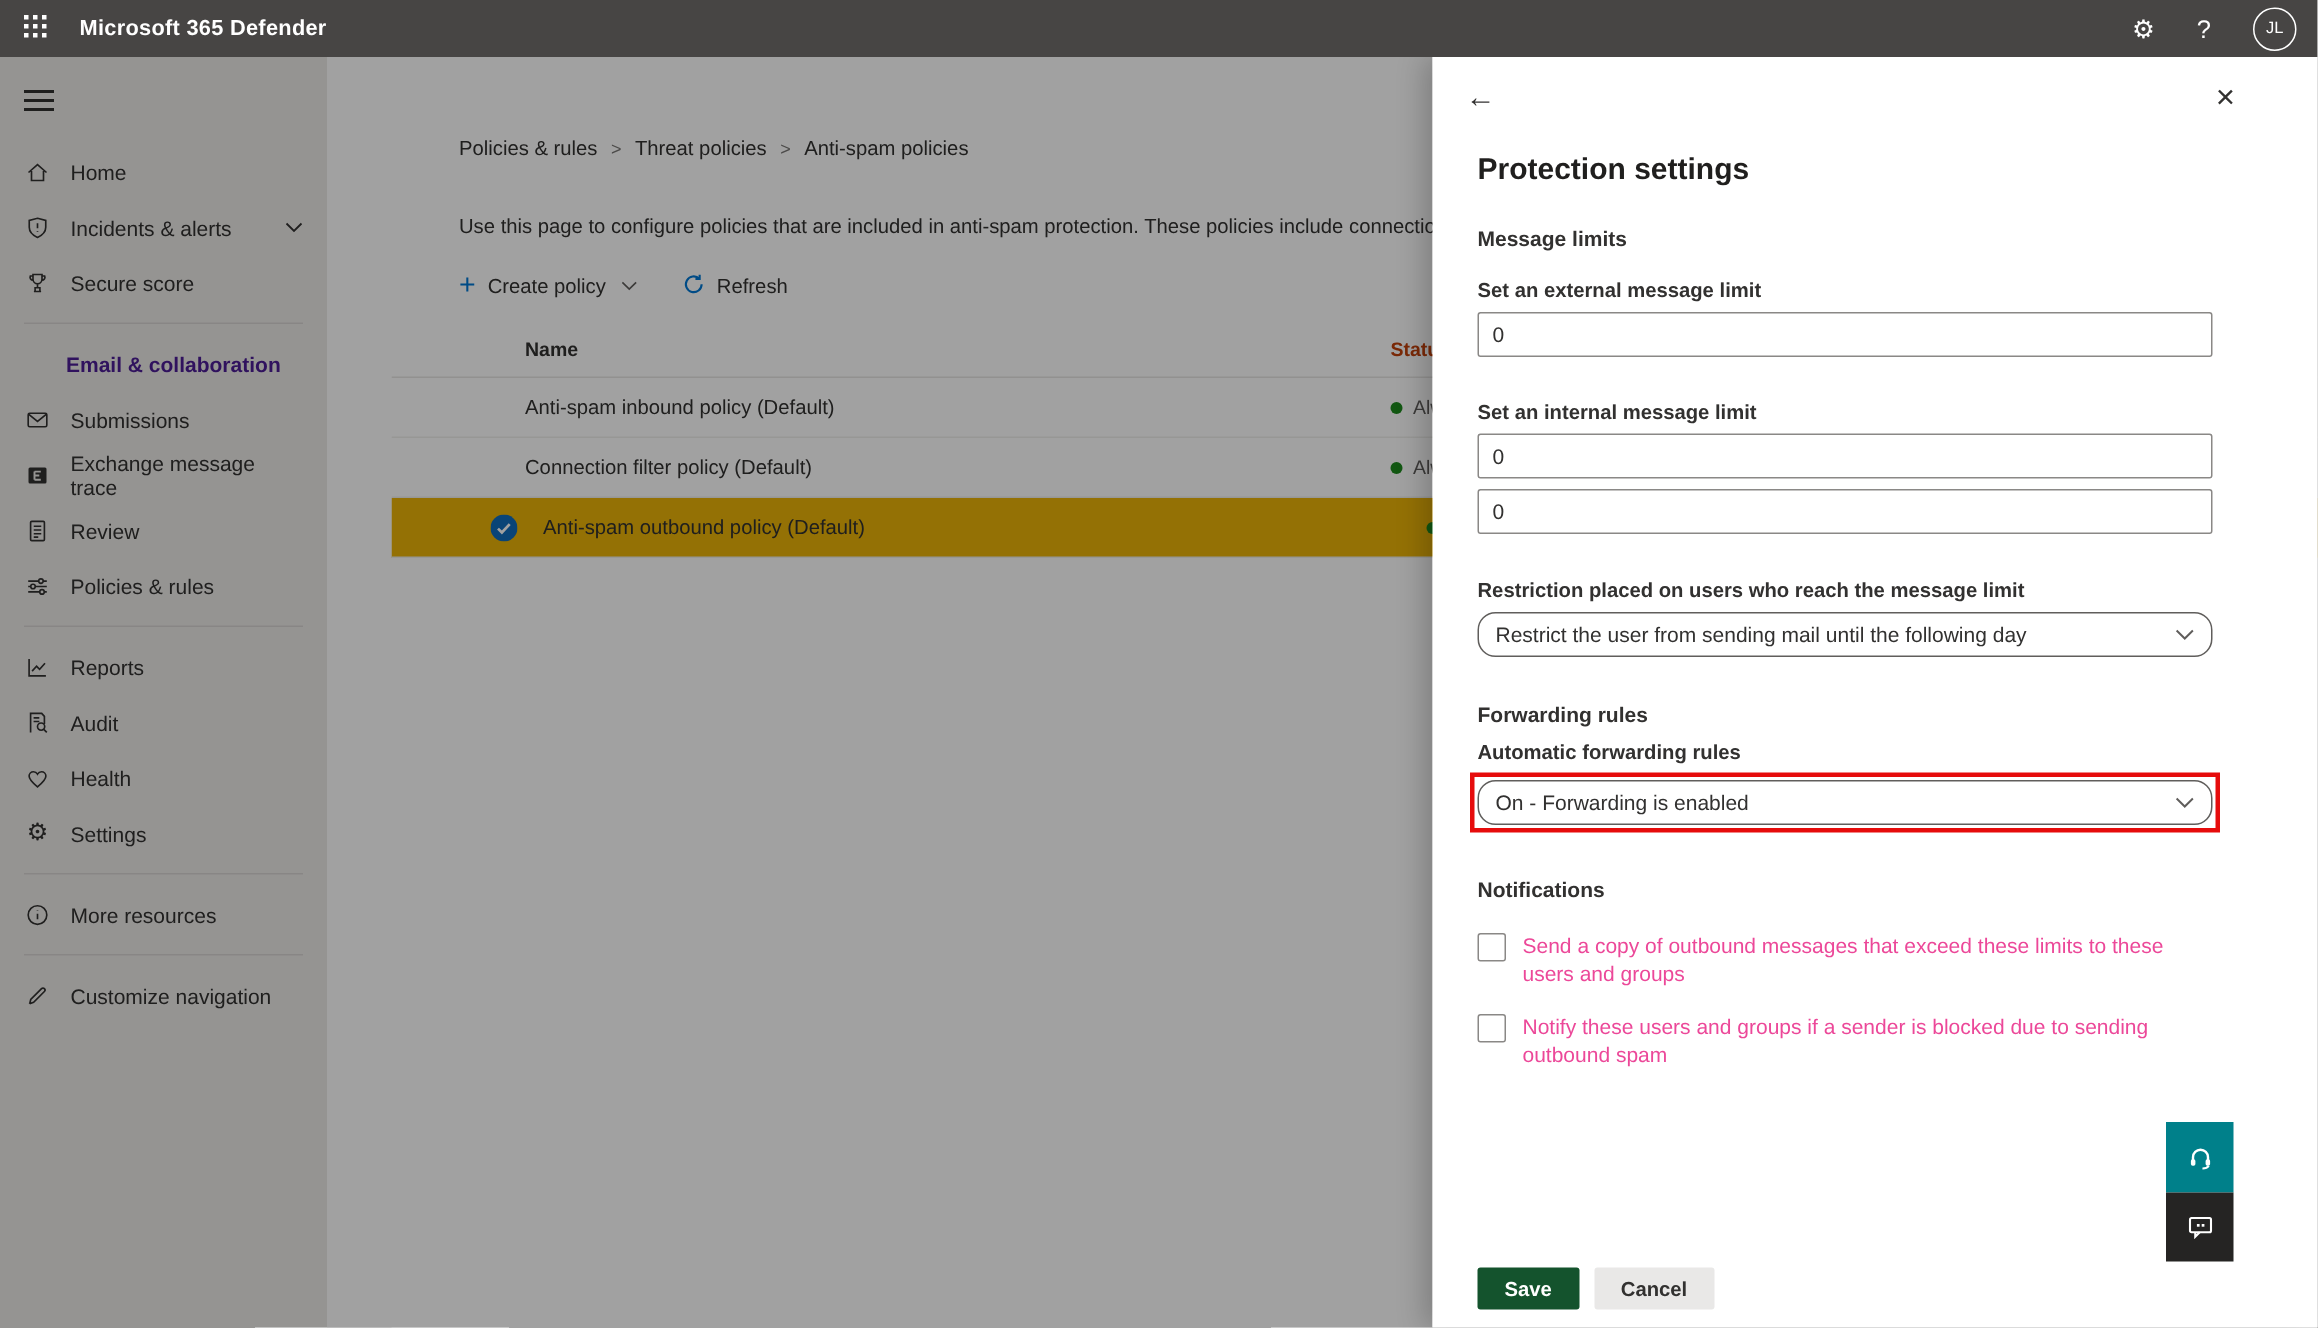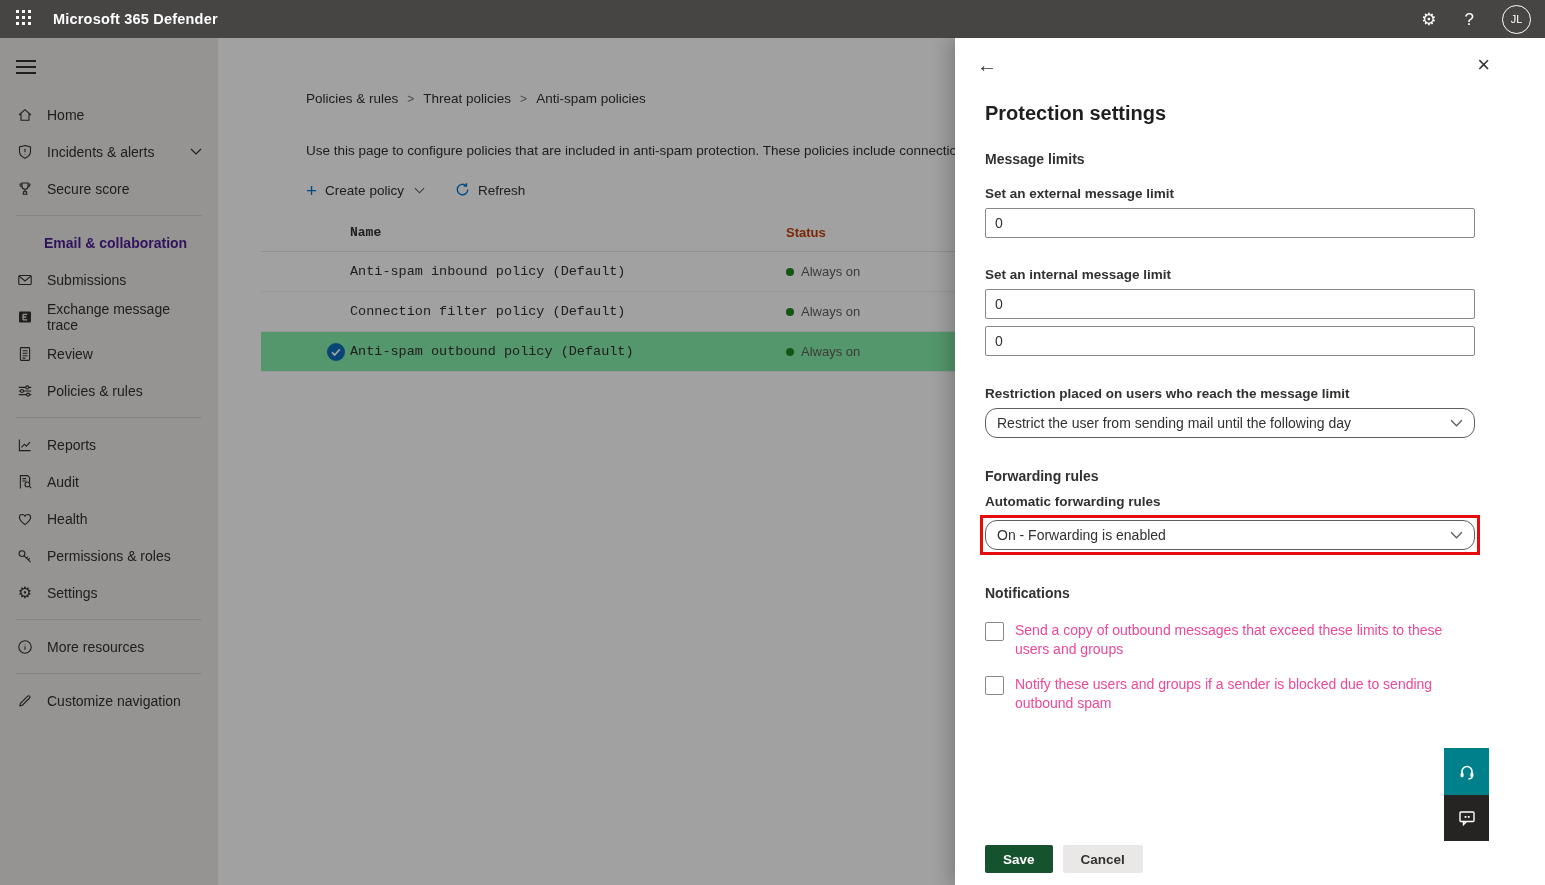--- a/index.html
+++ b/index.html
@@ -54,26 +54,26 @@
   .tool-btn { display:flex; align-items:center; gap:8px; cursor:pointer; }
   .plus-glyph { color:#0078d4; font-size:19px; font-weight:400; line-height:1; }
   .tool-chevron { display:flex; color:#605e5c; margin-left:2px; }
   .refresh-icon svg { stroke:#0078d4; fill:none; stroke-width:1.5; }
   
   .policy-table { margin:14px 0 0 -45px; }
   .t-row { height:40px; display:flex; align-items:center; padding-left:66px;
     border-bottom:1px solid #f0efed; cursor:pointer; }
   .t-header { height:38px; font-weight:700; font-size:13px; border-bottom:1px solid #e8e6e4; cursor:default; }
   .t-check { width:18px; height:18px; margin-right:5px; flex:none; }
-  .t-name { width:436px; font-size:13.5px;font-family:Liberation Mono, monospace; }
+  .t-name { width:577px; font-size:13.5px; }
   .t-header .t-name { font-size:13px; }
   .t-status { display:flex; align-items:center; gap:7px; font-size:13px; color:#605e5c; }
   .t-header .t-status { color:#c2410c; }
   .status-dot { width:8px; height:8px; border-radius:50%; background:#1d8a1d; }
-  .row-selected { background:#86efac; }
+  .row-selected { background:#eab308;gap:12px; }
   
   .dim-overlay { position:absolute; top:38px; left:0; width:955px; bottom:0;
     background:rgba(0,0,0,0.37); z-index:20; }
   
   .panel { position:absolute; top:38px; left:955px; width:590px; bottom:0;
     background:#fff; z-index:25; box-shadow:-6px 0 18px rgba(0,0,0,0.22); }
   .panel-head { display:flex; align-items:center; justify-content:space-between;
     padding:16px 55px 0 22px; }
   .back-arrow { font-size:20px; color:#323130; cursor:pointer; line-height:1; }
   .close-x { font-size:22px; color:#323130; cursor:pointer; line-height:1; }
@@ -235,29 +235,20 @@
   </div>
   <div class="nav-item">
     <span class="nav-icon">
       <svg viewBox="0 0 16 16">
           <path d="M8 13.6C5 11.2 2.4 9 2.4 6.4c0-1.7 1.3-2.9 2.9-2.9 1.1 0 2.1.6 2.7 1.6.6-1 1.6-1.6 2.7-1.6 1.6 0 2.9 1.2 2.9 2.9 0 2.6-2.6 4.8-5.6 7.2z"></path>
         </svg>
       </span>
     <span>Health</span>
   </div>
   <div class="nav-item">
-    <span class="nav-icon">
-      <svg viewBox="0 0 16 16">
-          <circle cx="5" cy="5.6" r="2.9"></circle>
-          <path d="M7.2 7.8 13.6 14.2M11.2 11.8l1.6-1.6M9.4 10 10.8 8.6"></path>
-        </svg>
-      </span>
-    <span>Permissions &amp; roles</span>
-  </div>
-  <div class="nav-item">
     <span class="nav-icon glyph-gear">⚙</span>
     <span>Settings</span>
   </div>
 
   <div class="side-divider"></div>
 
   <div class="nav-item">
     <span class="nav-icon">
       <svg viewBox="0 0 16 16">
           <circle cx="8" cy="8" r="6.2"></circle>

